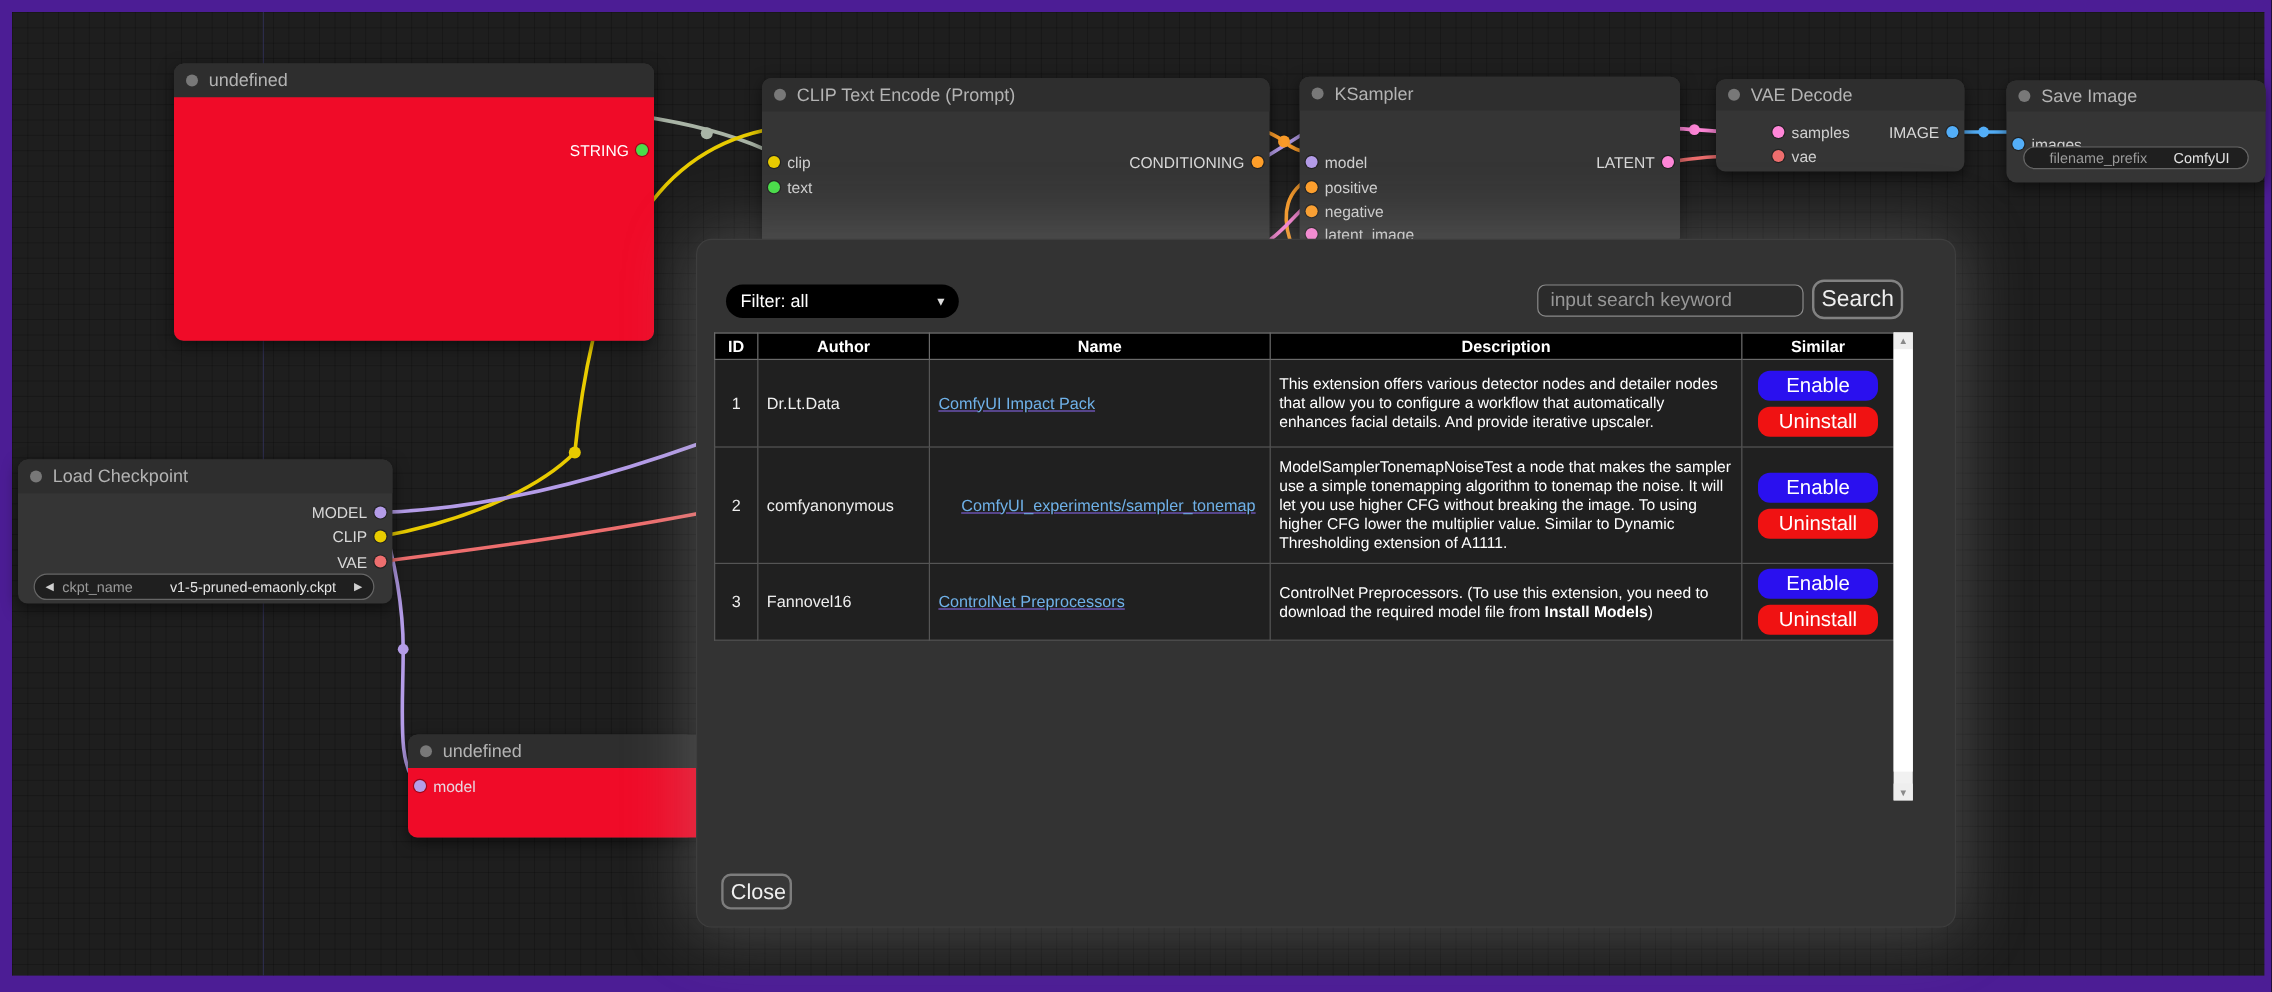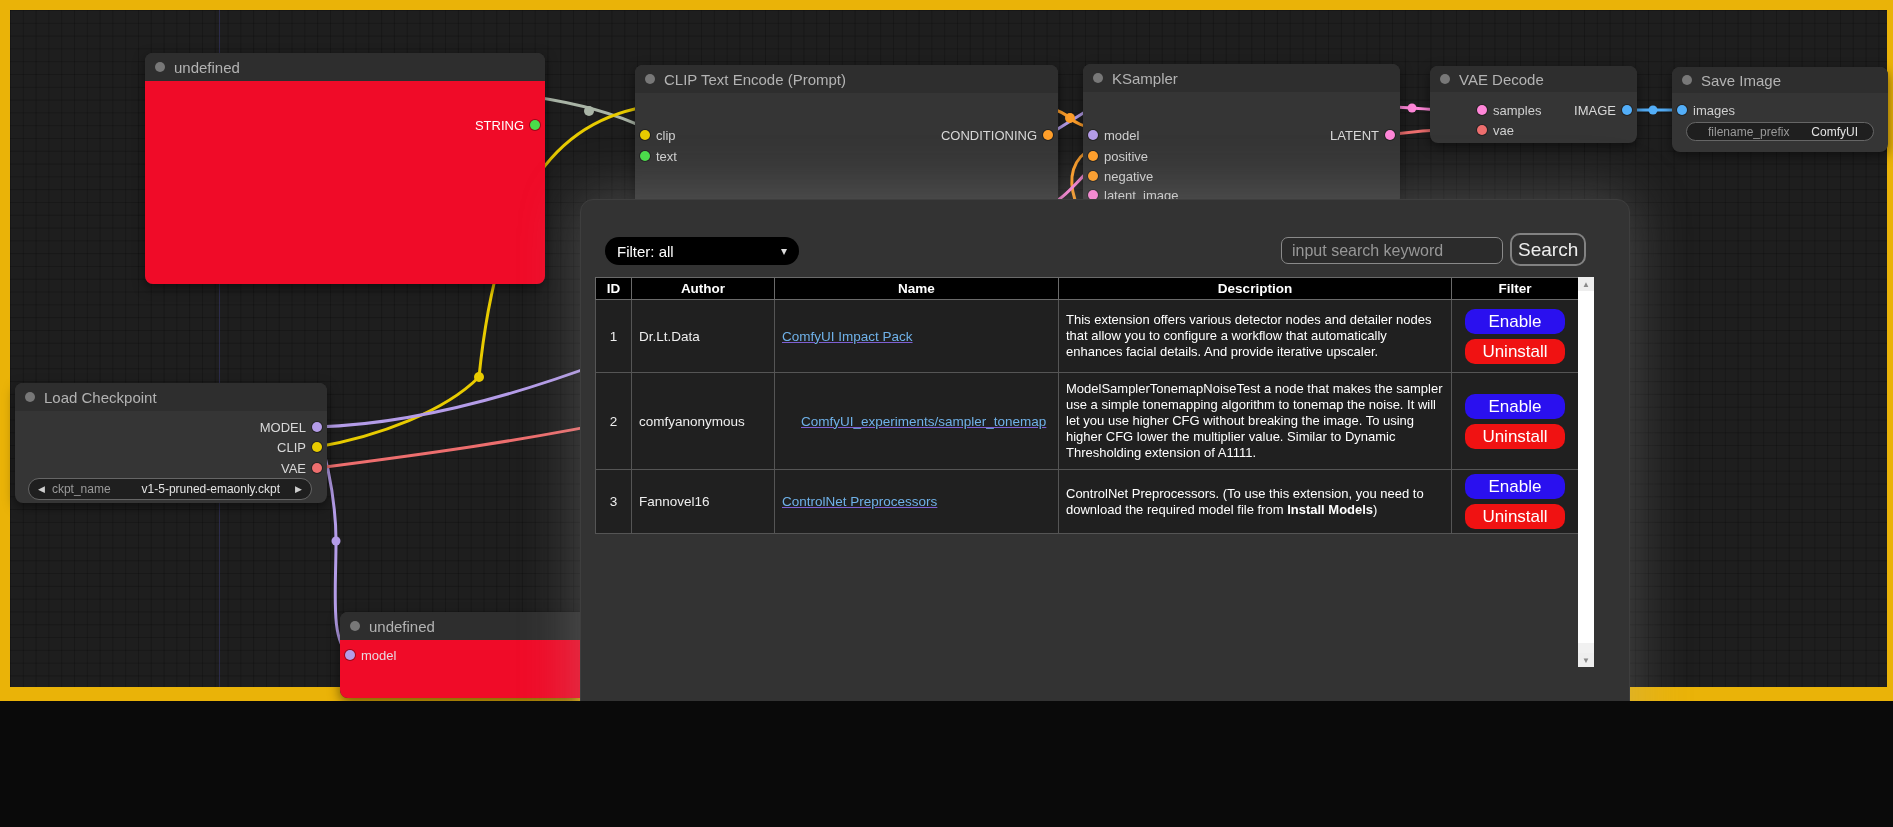--- a/index.html
+++ b/index.html
@@ -1,18 +1,18 @@
 <!DOCTYPE html>
 <html><head>
 <meta charset="utf-8">
 <style>
   html,body{margin:0;padding:0;background:#0a0a0a;}
   *{box-sizing:border-box;}
   body{font-family:"Liberation Sans","DejaVu Sans",sans-serif;}
-  #stage{position:relative;width:1893px;height:701px;background:#eab308;overflow:hidden;}
+  #stage{position:relative;width:1893px;height:827px;background:#4c1d95;overflow:hidden;}
   #canvas{position:absolute;left:10px;top:10px;right:6px;bottom:14px;background-color:#1e1e1e;
     background-image:linear-gradient(rgba(0,0,0,.22) 1px,transparent 1px),
                      linear-gradient(90deg,rgba(0,0,0,.22) 1px,transparent 1px);
     background-size:12.8px 12.8px;}
   #axis-line{position:absolute;left:219px;top:10px;bottom:14px;width:1px;background:#32325c;opacity:.7;}
   #wires{position:absolute;left:0;top:0;pointer-events:none;}
   #wires path{fill:none;stroke-width:3;stroke-linecap:round;}
 
   
   .node{position:absolute;border-radius:8px;background:#353535;box-shadow:0 4px 12px rgba(0,0,0,.5);color:#c9c9c9;}
@@ -176,21 +176,21 @@
       </div>
     </div>
   </div>
 
   <div class="node" style="left:1672px;top:67px;width:216px;height:85px;">
     <div class="node-title sm">
       <span class="title-dot"></span>
       <span>Save Image</span>
     </div>
     <div class="node-body" style="top:26px;">
-      <div class="slot in" style="top:8px;">
+      <div class="slot in" style="top:18px;">
         <span class="dot" style="background: rgb(83, 174, 248);"></span>
         <span>images</span>
       </div>
       <div class="widget" style="top:29px;left:14px;right:14px;height:19px;">
         <span style="margin-left:12px;">filename_prefix</span>
         <span class="wval" style="margin-right:6px;">ComfyUI</span>
       </div>
     </div>
   </div>
 
@@ -251,21 +251,21 @@
             <col style="width:284px">
             <col style="width:393px">
             <col style="width:127px">
           </colgroup>
         <thead>
           <tr>
             <th>ID</th>
             <th>Author</th>
             <th>Name</th>
             <th>Description</th>
-            <th>Filter</th>
+            <th>Similar</th>
           </tr>
         </thead>
         <tbody>
           <tr style="height:73px;">
             <td class="c">1</td>
             <td>Dr.Lt.Data</td>
             <td><a class="ext-link" style="color: rgb(111, 177, 232);">ComfyUI Impact Pack</a></td>
             <td class="desc"><span>This extension offers various detector nodes and detailer nodes that allow you to configure a workflow that automatically enhances facial details. And provide iterative upscaler.</span><b></b><span></span></td>
             <td>
                 <div class="btn-col">

